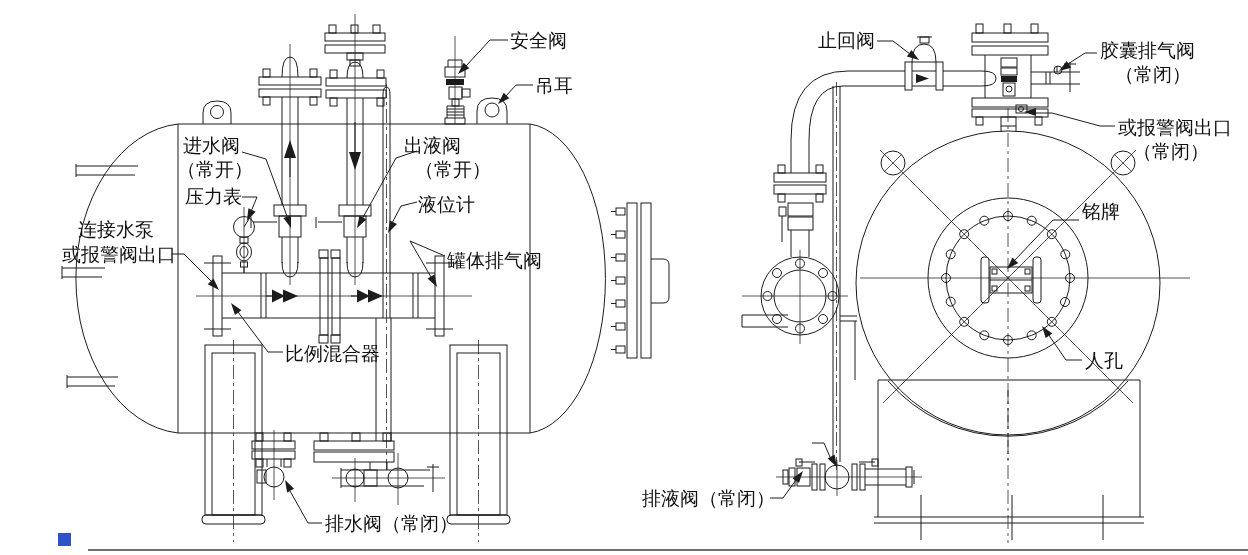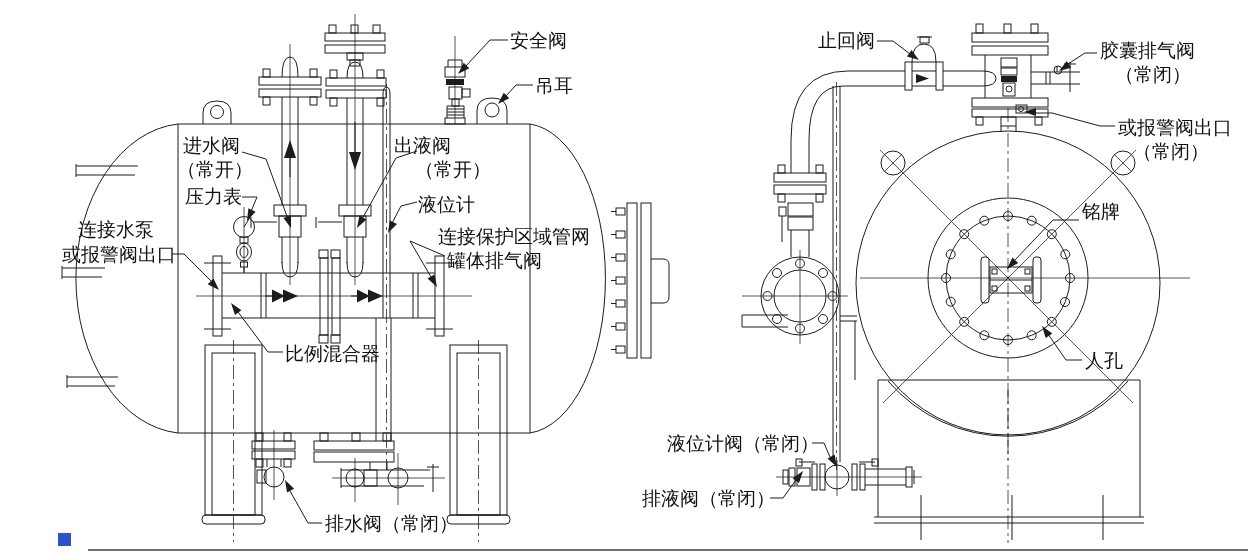--- a/index.html
+++ b/index.html
@@ -390,32 +390,30 @@
 
   <rect class="blue" x="58" y="533" width="13" height="13"></rect>
   <line class="rule" x1="88" y1="550" x2="1248" y2="550"></line>
 </svg>
 
   <div class="lbl" style="left:510px;top:31px">安全阀</div>
   <div class="lbl" style="left:535px;top:76px">吊耳</div>
   <div class="lbl" style="left:183px;top:136px">进水阀</div>
   <div class="lbl" style="left:177px;top:160px">（常开）</div>
   <div class="lbl" style="left:185px;top:187px">压力表</div>
-  <div class="lbl" style="left:394px;top:136px">出液阀</div>
+  <div class="lbl" style="left:404px;top:136px">出液阀</div>
   <div class="lbl" style="left:415px;top:160px">（常开）</div>
   <div class="lbl" style="left:418px;top:195px">液位计</div>
   <div class="lbl" style="left:78px;top:220px">连接水泵</div>
   <div class="lbl" style="left:62px;top:245px">或报警阀出口</div>
-  <div class="lbl" style="left:438px;top:227px">连接保护区域管网</div>
   <div class="lbl" style="left:447px;top:251px">罐体排气阀</div>
   <div class="lbl" style="left:285px;top:344px">比例混合器</div>
   <div class="lbl" style="left:325px;top:514px">排水阀（常闭）</div>
   <div class="lbl" style="left:818px;top:31px">止回阀</div>
   <div class="lbl" style="left:1100px;top:41px">胶囊排气阀</div>
   <div class="lbl" style="left:1115px;top:65px">（常闭）</div>
   <div class="lbl" style="left:1118px;top:118px">或报警阀出口</div>
   <div class="lbl" style="left:1133px;top:142px">（常闭）</div>
   <div class="lbl" style="left:1082px;top:202px">铭牌</div>
   <div class="lbl" style="left:1085px;top:351px">人孔</div>
-  <div class="lbl" style="left:667px;top:434px">液位计阀（常闭）</div>
   <div class="lbl" style="left:642px;top:489px">排液阀（常闭）</div>
 
 </div>
 
 </body></html>

